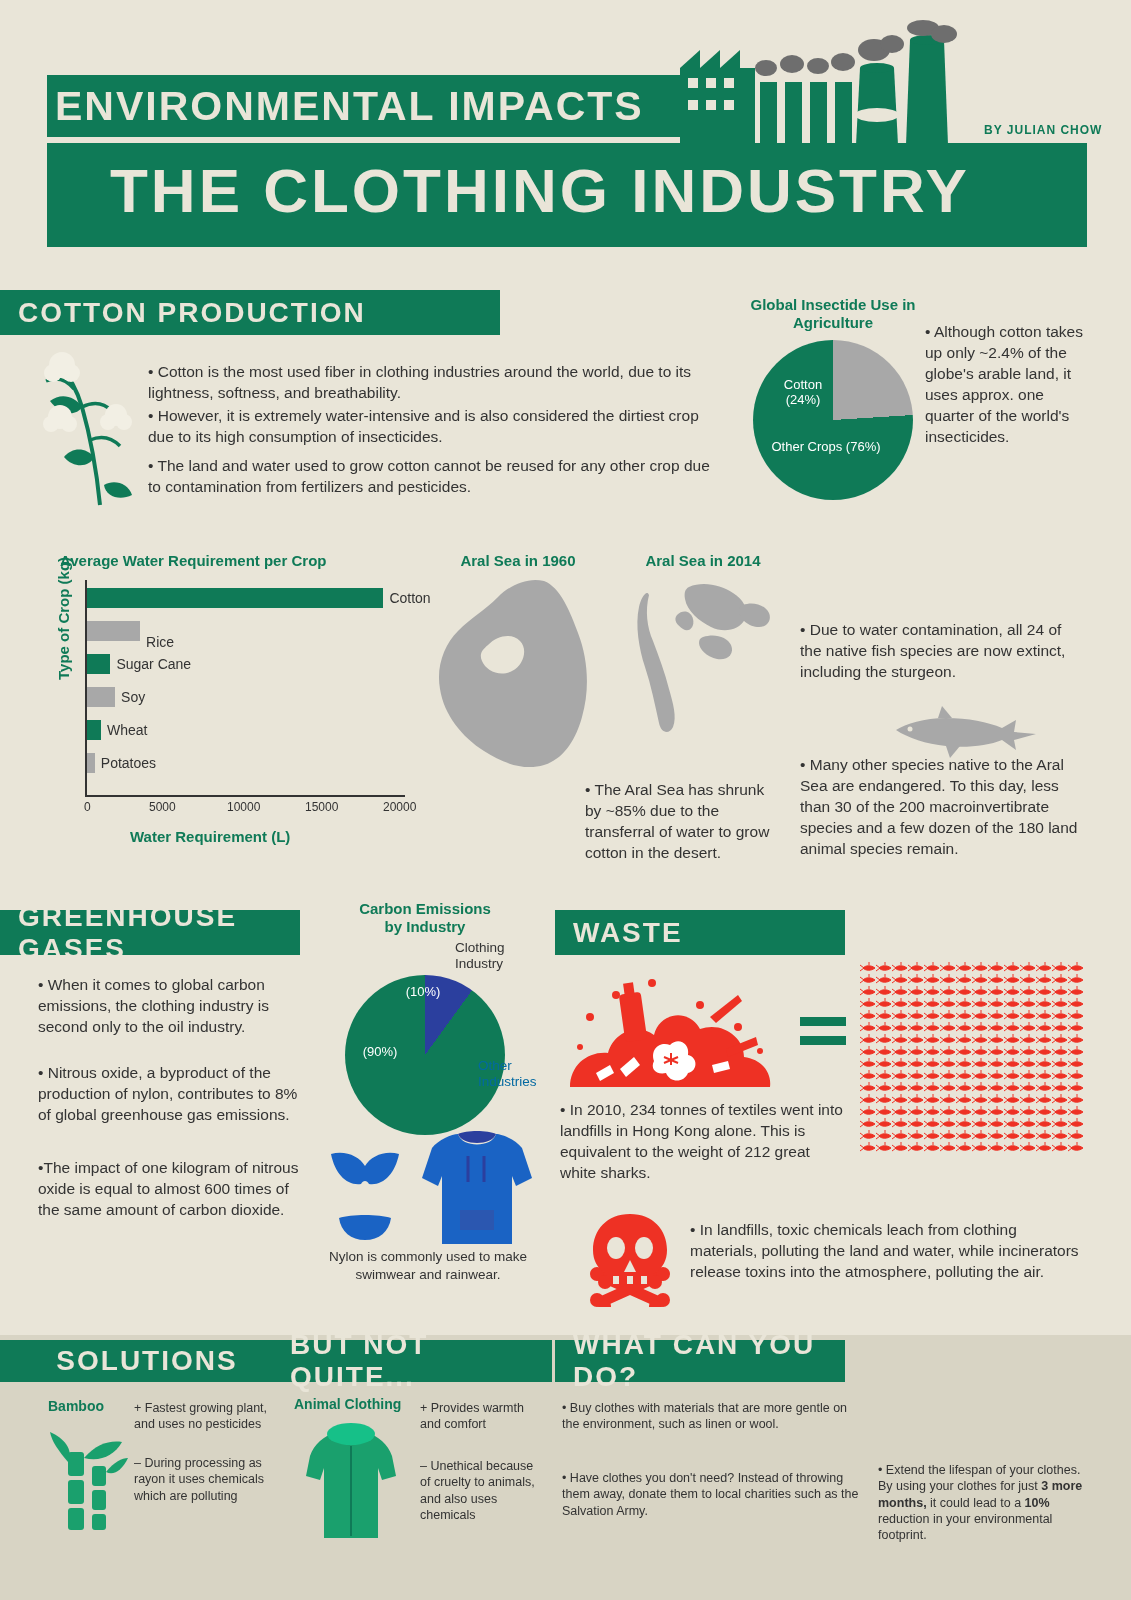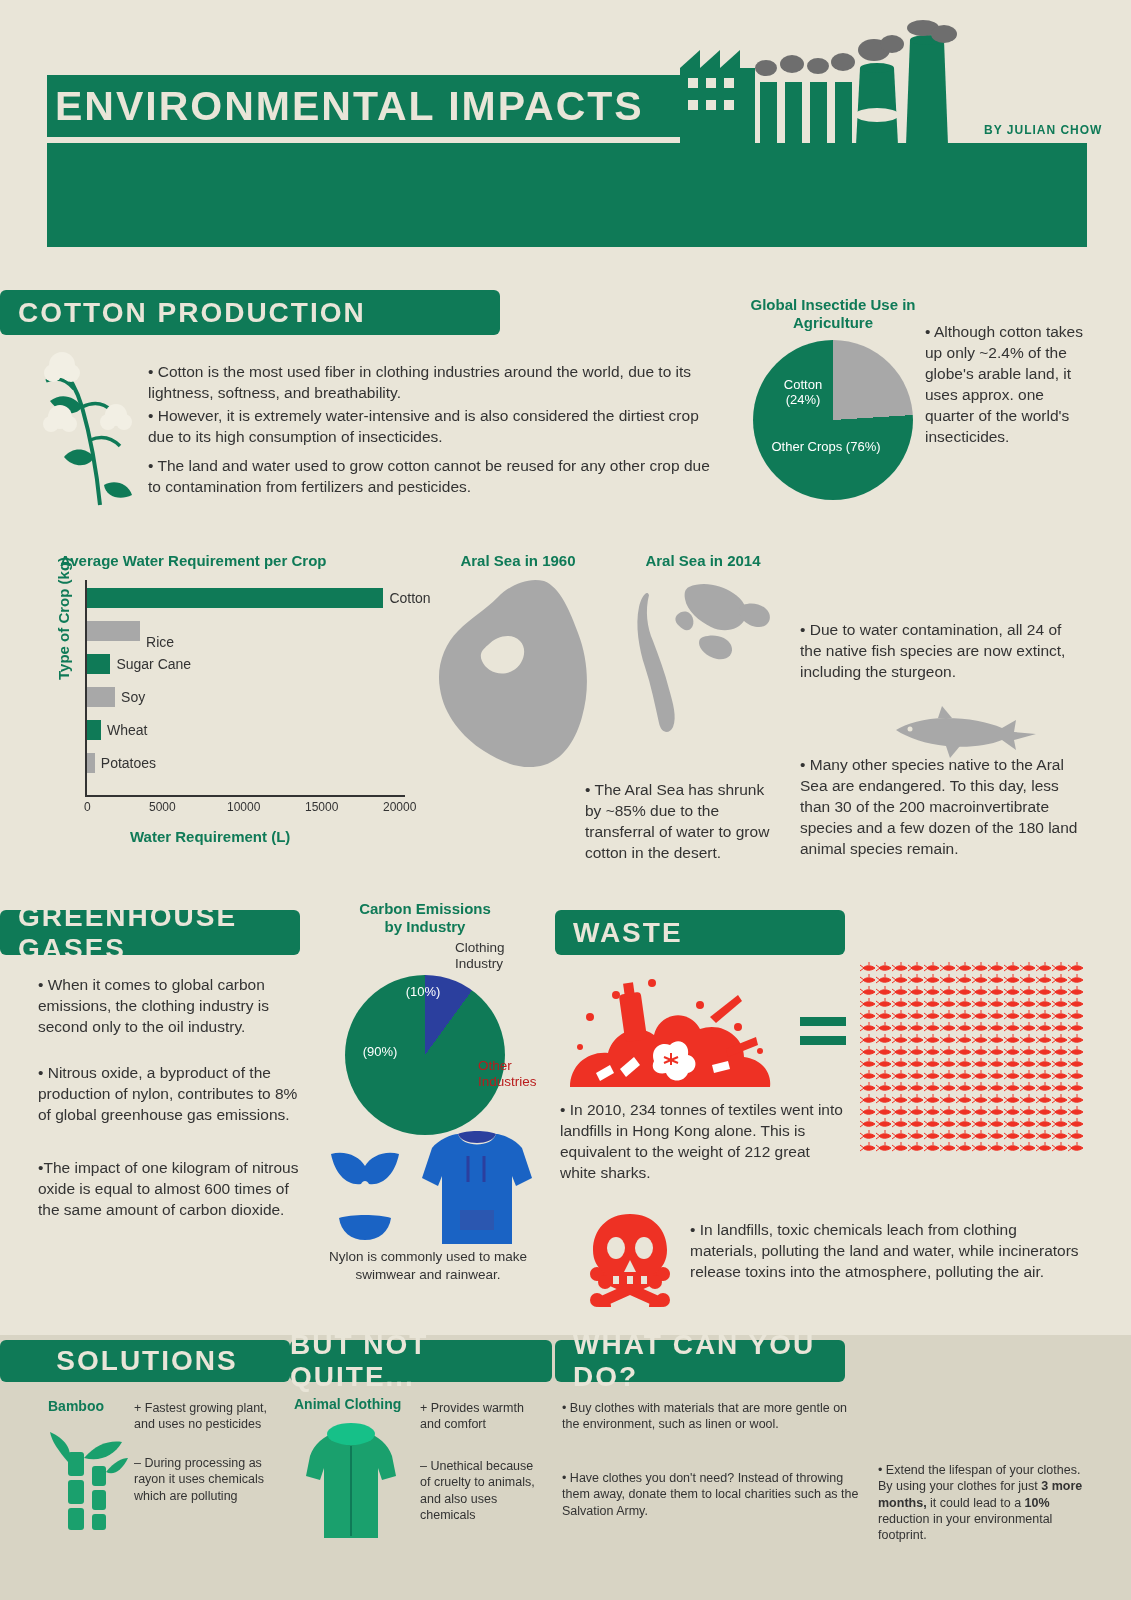--- a/index.html
+++ b/index.html
@@ -39,21 +39,20 @@
   }
   #factory { position:absolute; left:660px; top:20px; }
 
   
   .banner {
     background:#0f7a57; color:#e9e5d8;
     font-size:28px; letter-spacing:2px; font-weight:bold;
     font-family:"Liberation Sans Narrow","Liberation Sans", sans-serif;
     display:flex; align-items:center; padding-left:18px;
     position:absolute;
-    border-radius:6px;
   }
 
   
   .para { font-size:15.5px; line-height:1.35; color:#333; position:absolute; }
   .para b { font-weight:normal; }
   .hdr {
     position:absolute; color:#0f7a57; font-weight:bold; font-size:15px;
     text-align:center; line-height:1.2;
   }
 
@@ -131,20 +130,21 @@
       <ellipse cx="183" cy="42" rx="12" ry="9" fill="#6e6e6e"></ellipse>
       <ellipse cx="214" cy="30" rx="16" ry="11" fill="#6e6e6e"></ellipse>
       <ellipse cx="232" cy="24" rx="12" ry="9" fill="#6e6e6e"></ellipse>
       <ellipse cx="263" cy="8" rx="16" ry="8" fill="#6e6e6e"></ellipse>
       <ellipse cx="284" cy="14" rx="13" ry="9" fill="#6e6e6e"></ellipse>
     </svg>
   </div>
   <div id="title-bar-1"></div>
   <div id="title-1">ENVIRONMENTAL IMPACTS OF</div>
   <div id="title-bar-2"></div>
+  <div id="title-2">THE CLOTHING INDUSTRY</div>
   <div id="byline">BY JULIAN CHOW</div>
 </div>
 
 <div class="banner" id="cotton-banner">COTTON PRODUCTION</div>
 
 <div style="position:absolute;left:38px;top:345px">
   <svg width="110" height="165" viewBox="0 0 110 165">
     <path d="M62 160 C58 120 52 90 44 62 C38 42 30 30 22 22" stroke="#0f7a57" stroke-width="4" fill="none"></path>
     <path d="M44 62 C56 56 66 58 74 66" stroke="#0f7a57" stroke-width="3.5" fill="none"></path>
     <path d="M52 95 C64 90 74 93 82 101" stroke="#0f7a57" stroke-width="3.5" fill="none"></path>
@@ -268,21 +268,21 @@
   <span>•The impact of <b>one kilogram</b> of nitrous oxide is equal to almost <b>600 times</b> of the same amount of carbon dioxide.</span>
 </div>
 
 <div class="hdr" style="left:330px;top:900px;width:190px;white-space:pre-line;"><span>Carbon Emissions
 by Industry</span></div>
 <div id="pie2"></div>
 <div class="pielabel" style="left:398px;top:985px;width:50px;color:#fff;">(10%)</div>
 <div class="pielabel" style="left:355px;top:1045px;width:50px;color:#fff;">(90%)</div>
 <div style="position:absolute;left:455px;top:940px;font-size:13.5px;color:#333;line-height:1.2;white-space:pre-line;"><span>Clothing
 Industry</span></div>
-<div style="position:absolute;left:478px;top:1058px;font-size:13.5px;color:#b91c1c;line-height:1.2;white-space:pre-line;"><span>Other
+<div style="position:absolute;left:478px;top:1058px;font-size:13.5px;color:#0369a1;line-height:1.2;white-space:pre-line;"><span>Other
 Industries</span></div>
 
 <div style="position:absolute;left:325px;top:1140px;">
   <svg width="80" height="105" viewBox="0 0 80 105">
     <path fill="#1a63c4" d="M6 14 C20 10 34 16 40 26 C46 16 60 10 74 14 C70 34 58 46 44 44 C42 40 38 40 36 44 C22 46 10 34 6 14 Z"></path>
     <path fill="#1a63c4" d="M14 78 C26 74 54 74 66 78 C64 92 54 100 40 100 C26 100 16 92 14 78 Z"></path>
   </svg>
 </div>
 <div style="position:absolute;left:422px;top:1130px;">
   <svg width="110" height="118" viewBox="0 0 110 118">

